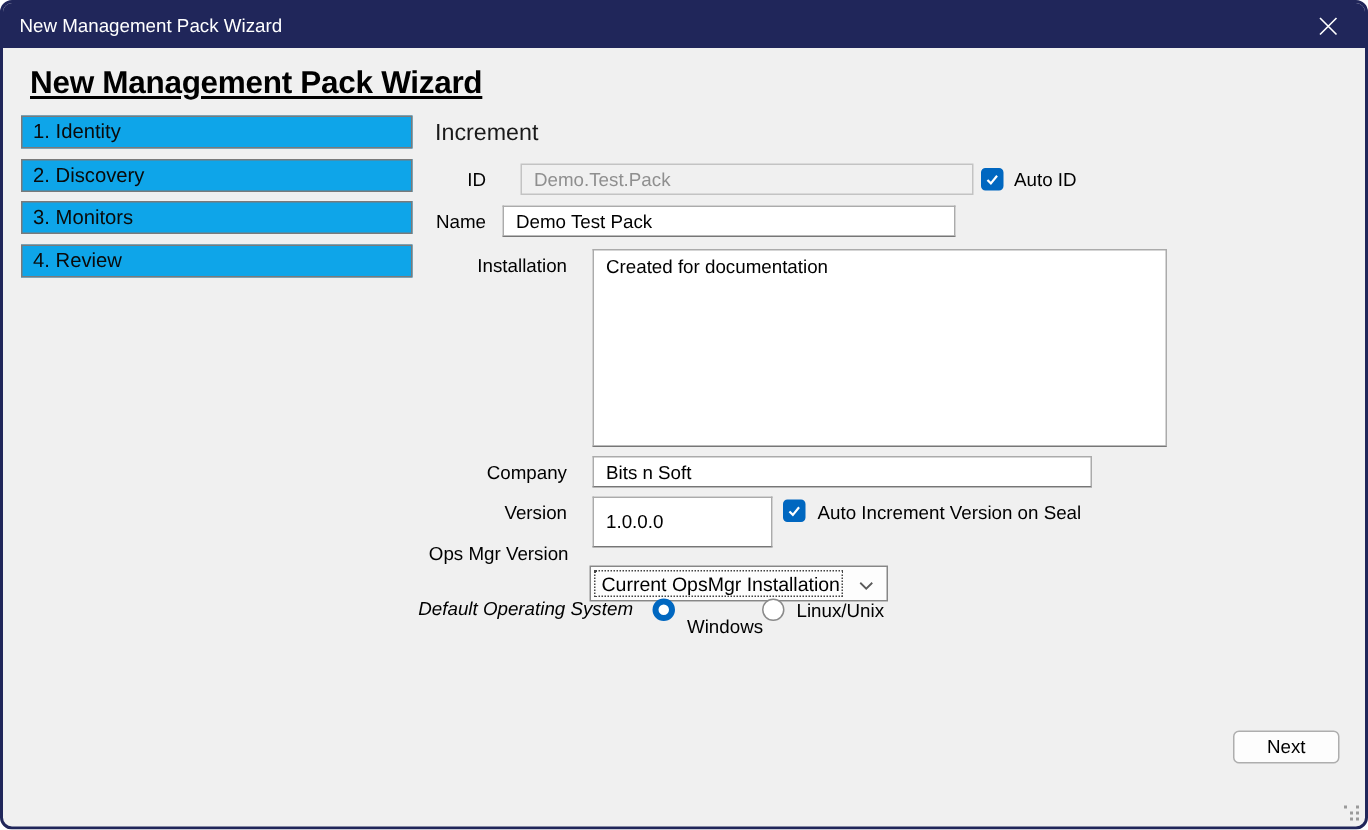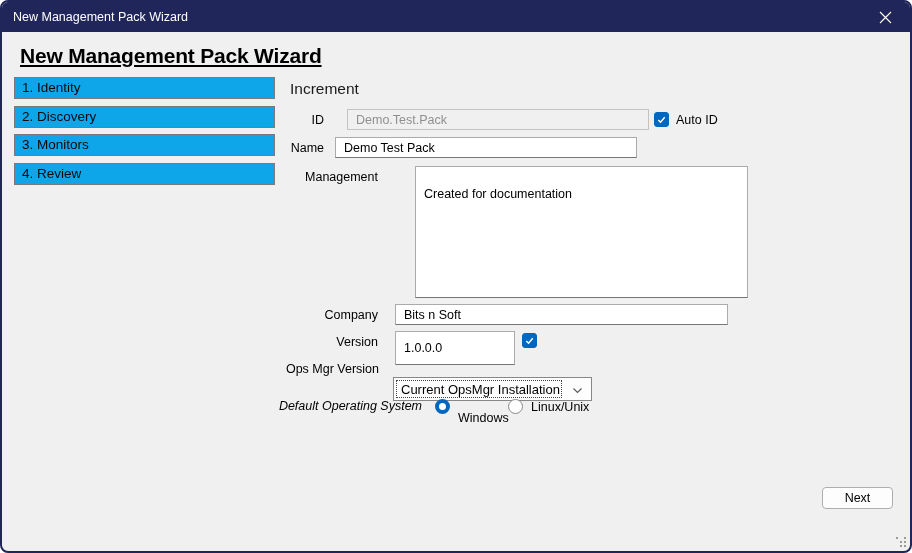--- a/index.html
+++ b/index.html
@@ -72,22 +72,22 @@
   }
   .txt:disabled, .txt.disabled {
     background: #f0f0f0;
     border-color: #c3c3c3;
     color: #8f8f8f;
     margin-left: 12px;
   }
   #id-input    { left: 333px; top: 107px; width: 302px; height: 21px; }
   #name-input  { left: 333px; top: 135px; width: 302px; height: 21px; }
   #desc-input  {
-    left: 413px; top: 164px; width: 333px; height: 132px;
-    padding: 20px 8px; resize: none;
+    left: 393px; top: 164px; width: 383px; height: 132px;
+    padding: 4px 8px; resize: none;
   }
   #company-input { left: 393px; top: 302px; width: 333px; height: 21px; }
   #version-input { left: 393px; top: 329px; width: 120px; height: 34px; }
 
   .lbl-id      { right: 586px; top: 111px; }   
   .lbl-name    { right: 586px; top: 139px; }
   .lbl-desc    { right: 532px; top: 168px; }   
   .lbl-company { right: 532px; top: 306px; }
   .lbl-version { right: 532px; top: 333px; }
   .lbl-opsmgr  { right: 531px; top: 360px; }
@@ -187,34 +187,35 @@
   <span class="checkbox" id="auto-id-check">
     <svg width="11" height="11" viewBox="0 0 12 12">
       <path d="M2.5 6.5 L5 9 L9.5 3.5" stroke="#ffffff" stroke-width="1.6" fill="none"></path>
     </svg>
   </span>
   <label class="lbl chk-lbl lbl-auto-id">Auto ID</label>
 
   <label class="lbl lbl-name">Name</label>
   <input class="txt" id="name-input" value="Demo Test Pack" style="">
 
-  <label class="lbl lbl-desc">Management</label>
+  <label class="lbl lbl-desc">Installation</label>
   <textarea class="txt" id="desc-input" style="">Created for documentation</textarea>
 
   <label class="lbl lbl-company">Company</label>
   <input class="txt" id="company-input" value="Bits n Soft" style="">
 
   <label class="lbl lbl-version">Version</label>
   <input class="txt" id="version-input" value="1.0.0.0" style="">
 
   <span class="checkbox" id="auto-inc-check">
     <svg width="11" height="11" viewBox="0 0 12 12">
       <path d="M2.5 6.5 L5 9 L9.5 3.5" stroke="#ffffff" stroke-width="1.6" fill="none"></path>
     </svg>
   </span>
+  <label class="lbl chk-lbl lbl-auto-inc">Auto Increment Version on Seal</label>
 
   <label class="lbl lbl-opsmgr">Ops Mgr Version</label>
   <div class="combo">
     <span class="combo-focus">Current OpsMgr Installation</span>
     <svg class="combo-chevron" width="13" height="13" viewBox="0 0 13 13">
       <path d="M2.5 4.5 L6.5 8.5 L10.5 4.5" stroke="#5a5a5a" stroke-width="1.2" fill="none"></path>
     </svg>
   </div>
 
   <label class="lbl lbl-os">Default Operating System</label>

